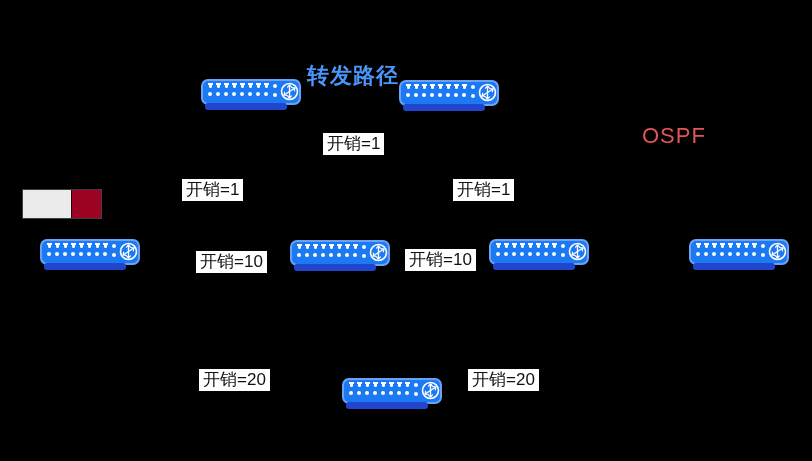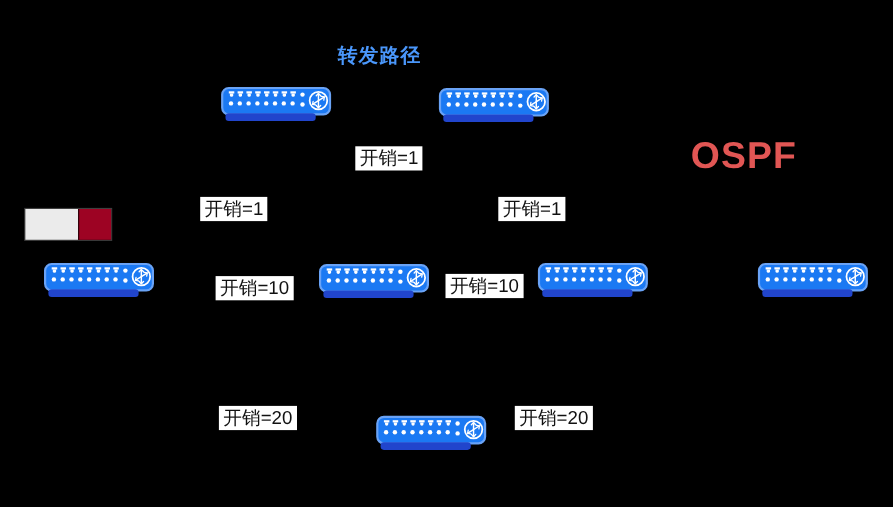--- a/index.html
+++ b/index.html
@@ -6,27 +6,27 @@
   body{
     width:812px;height:461px;
     background:var(--bg,#000);
     position:relative;
     overflow:hidden;
     font-family:"Liberation Sans",sans-serif;
   }
   .stage{position:absolute;inset:0;width:812px;height:461px;}
 
   .title-text{
-    position:absolute;left:307px;top:38px;
-    font-size:18px;font-weight:bold;color:var(--title-blue,#4a97fb);
+    position:absolute;left:307px;top:61px;
+    font-size:22px;font-weight:bold;color:var(--title-blue,#4a97fb);
     letter-spacing:1px;white-space:nowrap;
   }
   .ospf-text{
-    position:absolute;left:628px;top:123px;
-    font-size:34px;font-weight:bold;color:var(--ospf-red,#e15654);
+    position:absolute;left:642px;top:123px;
+    font-size:22px;font-weight:normal;color:var(--ospf-red,#e15654);
     letter-spacing:1px;white-space:nowrap;
   }
   .cost-label{
     position:absolute;
     background:var(--label-bg,#fff);color:var(--label-text,#111);
     font-size:17px;line-height:20px;padding:1px 4px;
     white-space:nowrap;
     margin-top:20px;
   }
   

